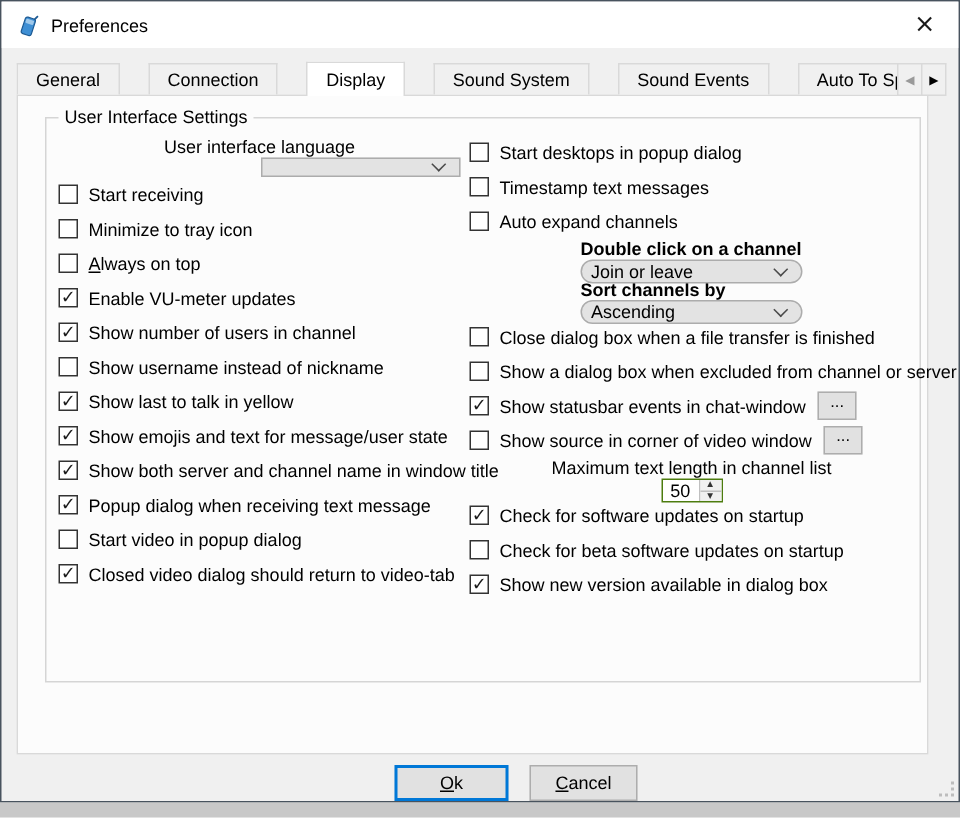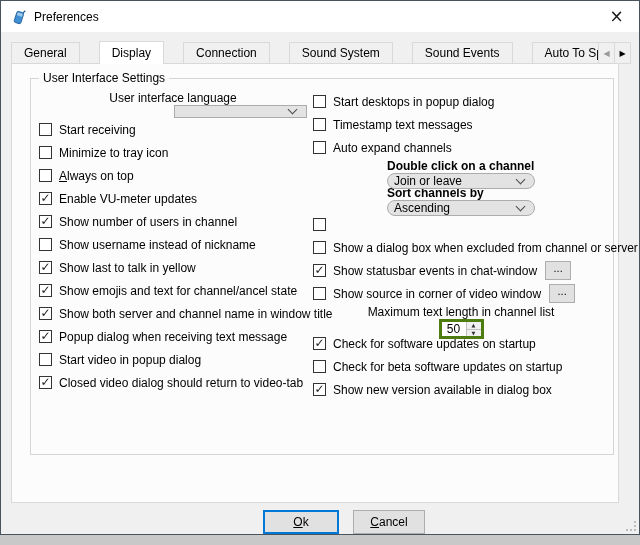--- a/index.html
+++ b/index.html
@@ -53,21 +53,21 @@
   .combo .val{flex:1;}
   .chev{width:7px;height:7px;border-right:1px solid #4a4a4a;border-bottom:1px solid #4a4a4a;
     transform:rotate(45deg);margin:-4px 4px 0 0;flex:0 0 auto;}
   .combo-lang{width:133px;margin-left:auto;}
   .label-combo-row .rlabel{width:148px;flex:0 0 auto;font-weight:bold;}
   .label-combo-row .combo{width:148px;border-radius:10px;}
   
   .dots-button{margin-left:8px;width:26px;height:19px;background:#e1e1e1;border:1px solid #adadad;
     font-family:"Liberation Sans",sans-serif;font-size:11px;line-height:9px;padding:0 0 4px 0;color:#000;}
   
-  .spin{display:flex;margin-left:0;border:3px solid #4d7c0f;background:#ffffff;height:22px;}
+  .spin{display:flex;margin-left:0;border:1px solid #4d7c0f;background:#ffffff;height:22px;}
   .spin .spin-val{width:24px;display:flex;align-items:center;justify-content:center;}
   .spin .spin-btns{display:flex;flex-direction:column;width:15px;border-left:1px solid #c0c0c0;}
   .spin .sb{flex:1;background:#f0f0f0;display:flex;align-items:center;justify-content:center;
     font-family:"DejaVu Sans",sans-serif;font-size:5px;color:#333;}
   .spin .sb:first-child{border-bottom:1px solid #c0c0c0;}
   
   .footer-btn{position:absolute;height:24px;background:#e1e1e1;border:1px solid #adadad;
     font-family:"Liberation Sans",sans-serif;font-size:12px;color:#000;text-align:center;
     display:flex;align-items:center;justify-content:center;}
   .btn-ok{left:262px;top:509px;width:76px;border:2px solid #0078d7;}
@@ -94,22 +94,22 @@
         <rect x="6.3" y="4.6" width="5.4" height="3" rx="0.6" fill="#9fc8ea"></rect>
         <line x1="11.5" y1="3.8" x2="13" y2="0.8" stroke="#1d5a93" stroke-width="1.2"></line>
       </g>
     </svg>
     <span class="title-text">Preferences</span>
     <div class="close-btn">×</div>
   </div>
 
   <div class="tabbar">
       <div class="tab">General</div>
+      <div class="tab">Connection</div>
       <div class="tab selected">Display</div>
-      <div class="tab">Connection</div>
       <div class="tab">Sound System</div>
       <div class="tab">Sound Events</div>
       <div class="tab">Auto To Speech</div>
       <div class="tab">Shortcuts</div>
       <div class="tab">Video</div>
     </div>
   <div class="tab-scroll">
     <div class="sbtn disabled">
       <span class="glyph">◀</span>
     </div>
@@ -154,21 +154,21 @@
             <div class="row">
               <span class="cb"></span>
               <span class="cb-label">Show username instead of nickname</span>
             </div>
             <div class="row">
               <span class="cb">✓</span>
               <span class="cb-label">Show last to talk in yellow</span>
             </div>
             <div class="row">
               <span class="cb">✓</span>
-              <span class="cb-label">Show emojis and text for channel/ancel state</span>
+              <span class="cb-label">Show emojis and text for message/user state</span>
             </div>
             <div class="row">
               <span class="cb">✓</span>
               <span class="cb-label">Show both server and channel name in window title</span>
             </div>
             <div class="row">
               <span class="cb">✓</span>
               <span class="cb-label">Popup dialog when receiving text message</span>
             </div>
             <div class="row">
@@ -209,20 +209,21 @@
           <span class="rlabel">Sort channels by</span>
           <div class="combo">
             <span class="val">Ascending</span>
             <span class="chev"></span>
           </div>
         </div>
 
         <div>
             <div class="row">
               <span class="cb"></span>
+              <span class="cb-label">Close dialog box when a file transfer is finished</span>
             </div>
             <div class="row">
               <span class="cb"></span>
               <span class="cb-label">Show a dialog box when excluded from channel or server</span>
             </div>
             <div class="row">
               <span class="cb">✓</span>
               <span class="cb-label">Show statusbar events in chat-window</span>
               <button class="dots-button">...</button>
             </div>

